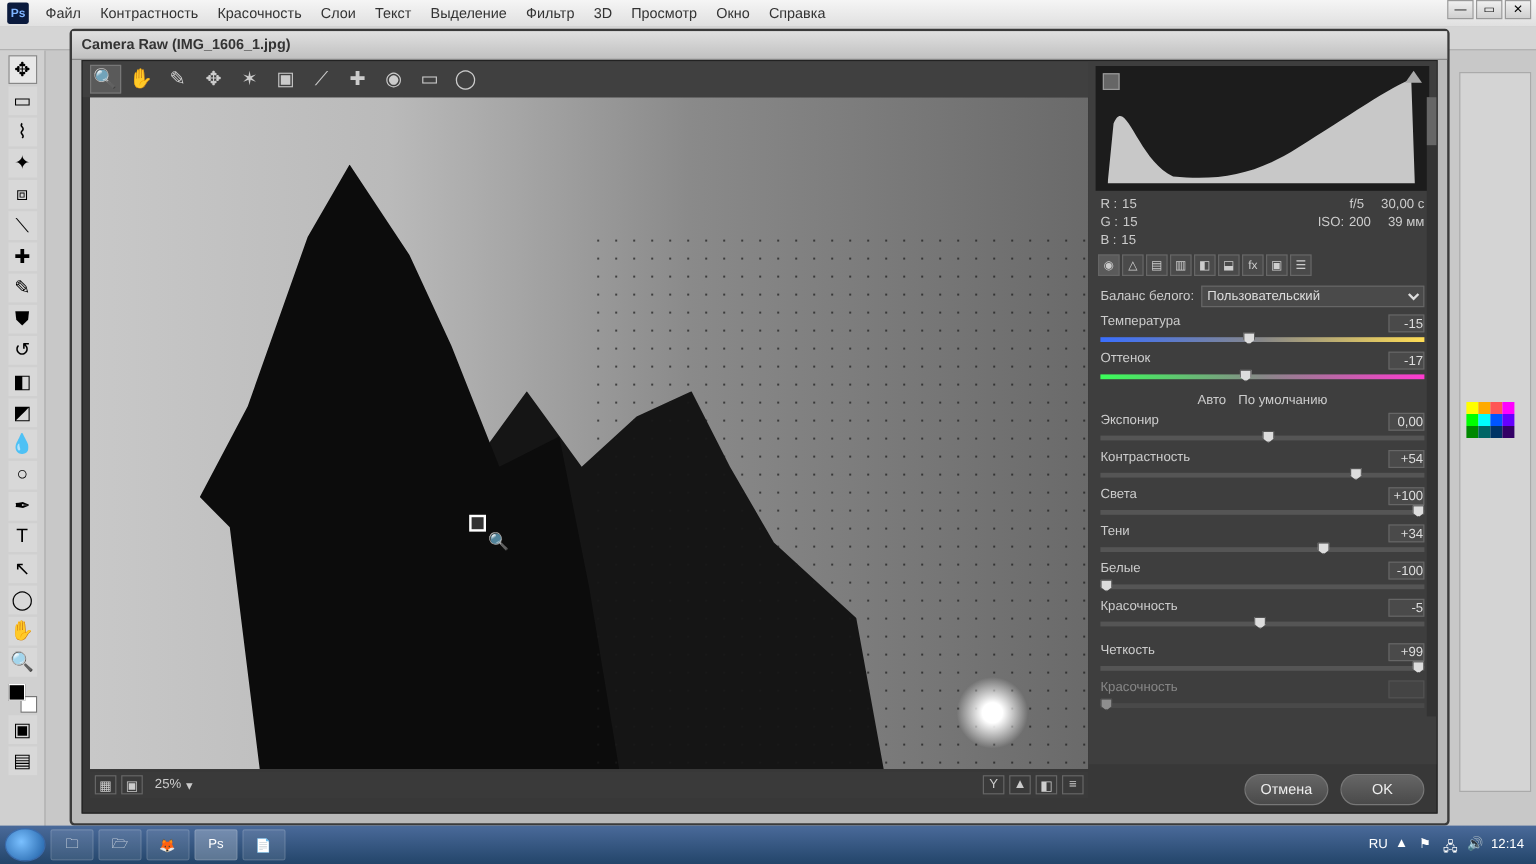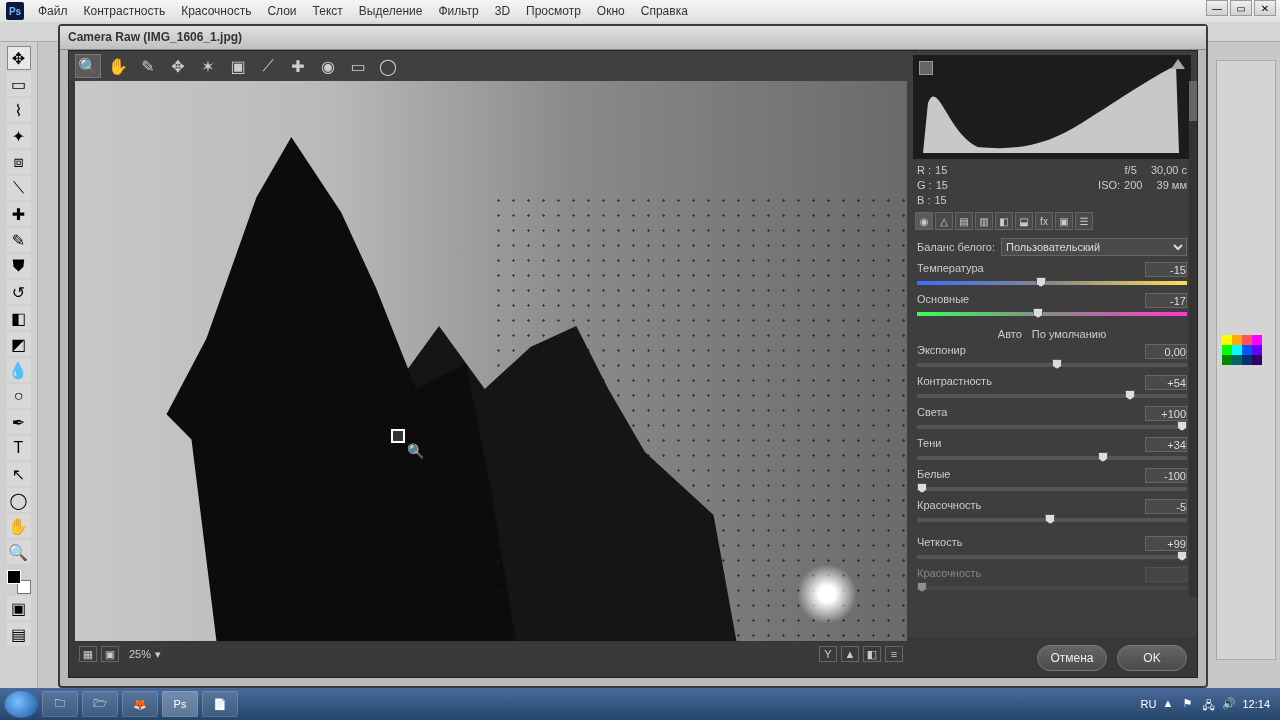--- a/index.html
+++ b/index.html
@@ -68,21 +68,21 @@
 .tabbar .tab { width:18px; height:18px; background:#4a4a4a; border:1px solid #666; display:flex; align-items:center; justify-content:center; color:#ccc; font-size:10px; }
 .tabbar .tab.active { background:#5a5a5a; }
 
 .section-title { text-align:center; font-size:11px; font-style:italic; color:#aaa; padding:2px 0; background:#383838; border-top:1px solid #555; border-bottom:1px solid #555; }
 
 .sliders { padding:4px 10px; font-size:11px; color:#ccc; overflow:hidden; }
 .wbrow { display:flex; align-items:center; gap:6px; margin-bottom:6px; }
 .wbrow select { flex:1; background:#4a4a4a; color:#ddd; border:1px solid #666; font-size:11px; height:18px; }
 .srow { margin-bottom:4px; }
 .srow .labval { display:flex; justify-content:space-between; }
-.srow .labval input { width:42px; background:#4a4a4a; border:1px solid #666; color:#ddd; font-size:11px; text-align:right; height:15px; }
+.srow .labval input { width:30px; background:#4a4a4a; border:1px solid #666; color:#ddd; font-size:11px; text-align:right; height:15px; }
 .srow .track { position:relative; height:12px; }
 .srow .track .rail { position:absolute; top:4px; left:0; right:0; height:4px; background:#555; }
 .srow .track.temp .rail { background:linear-gradient(90deg,#3a6fff,#888,#ffdd55); }
 .srow .track.tint .rail { background:linear-gradient(90deg,#3aff5a,#888,#ff3ad0); }
 .srow .track .thumb { position:absolute; top:0; width:10px; height:10px; background:#ddd; border:1px solid #555; clip-path:polygon(0 0,100% 0,100% 60%,50% 100%,0 60%); }
 
 .autorow { display:flex; justify-content:center; gap:10px; font-size:11px; padding:4px 0; }
 .autorow span { color:#ccc; cursor:pointer; }
 
 .cr-buttons { position:absolute; right:10px; bottom:6px; display:flex; gap:10px; }
@@ -272,21 +272,21 @@
               <span>Температура</span>
               <input value="-15" style="">
             </div>
           <div class="track temp">
               <div class="rail"></div>
               <div class="thumb" style="left:44%"></div>
             </div>
         </div>
         <div class="srow">
           <div class="labval">
-              <span>Основные</span>
+              <span>Оттенок</span>
               <input value="-17" style="">
             </div>
           <div class="track tint">
               <div class="rail"></div>
               <div class="thumb" style="left:43%"></div>
             </div>
         </div>
 
         <div class="autorow">
           <span>Авто</span>

